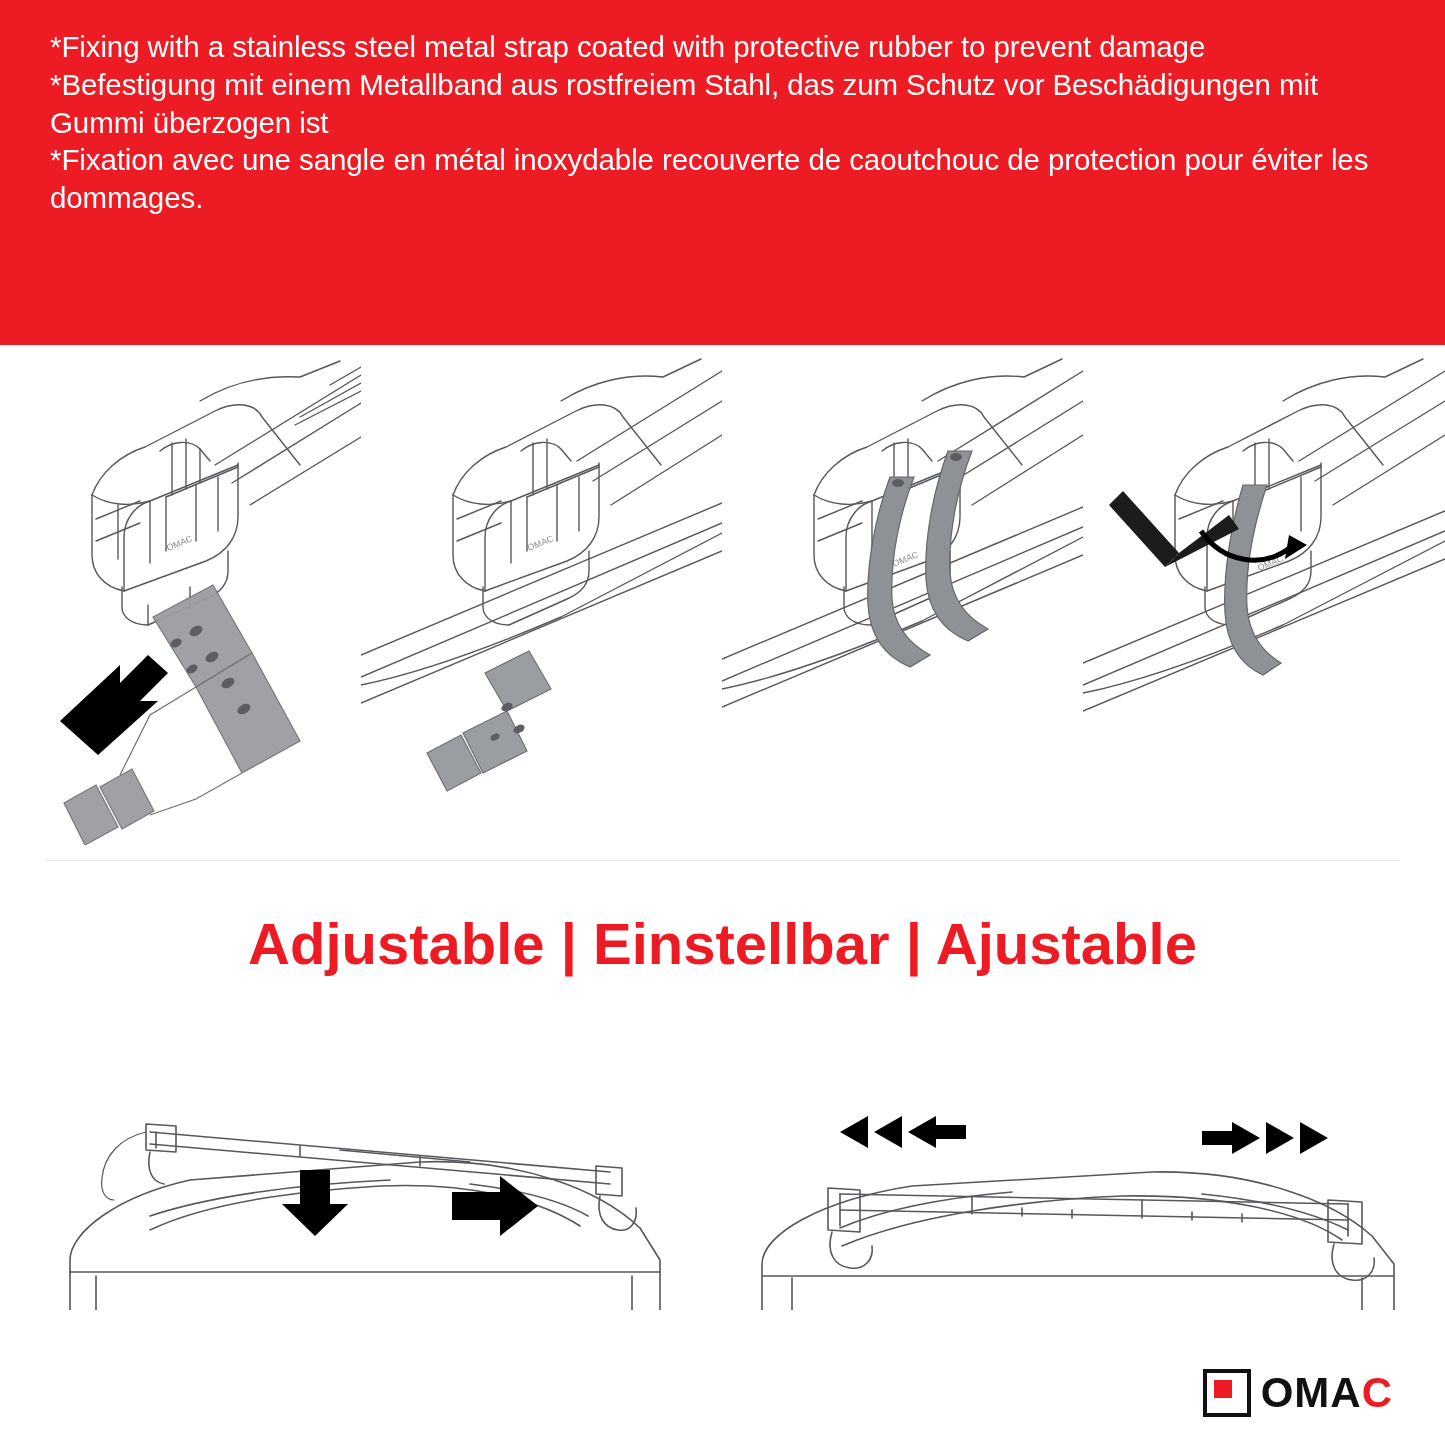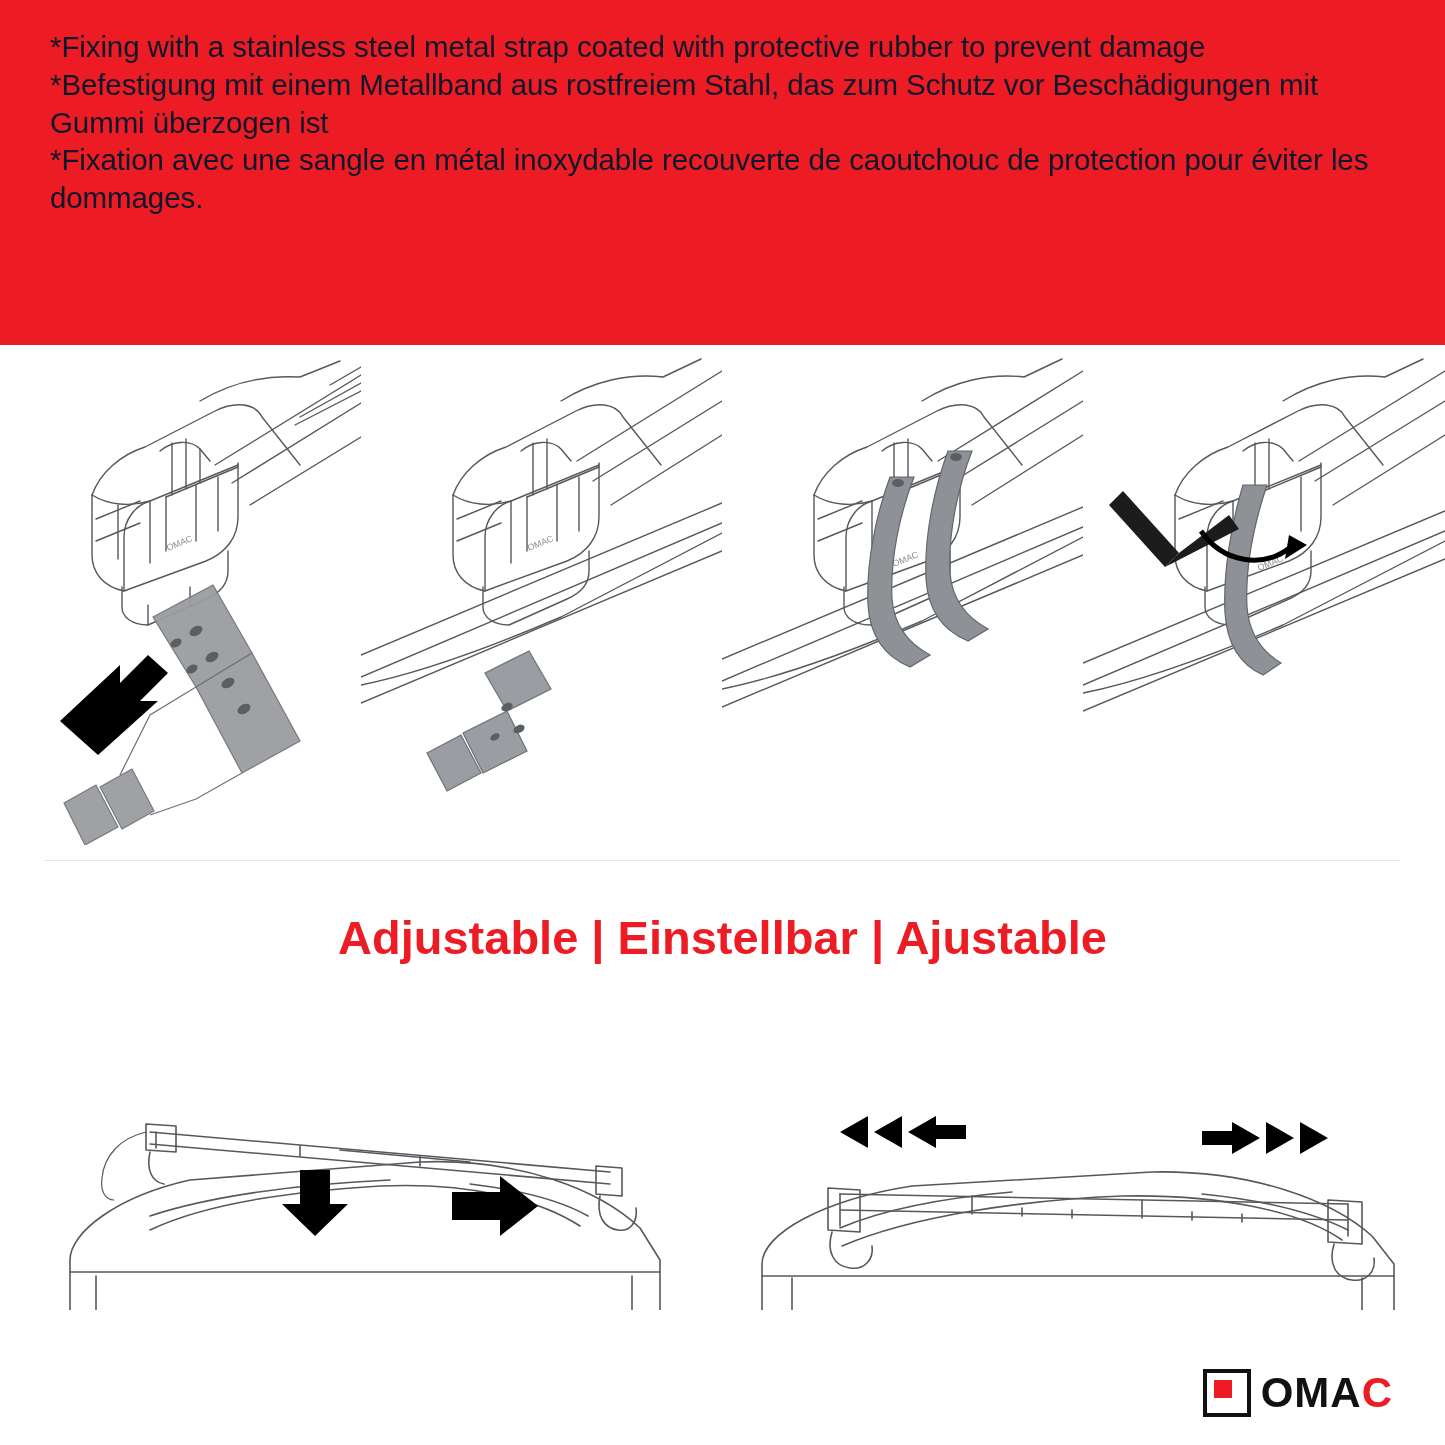--- a/index.html
+++ b/index.html
@@ -33,21 +33,21 @@
     width: 1445px;
     height: 345px;
     background: #ED1C24;
     clip-path: polygon(0 0, 1445px 0, 1445px 215px, 45px 215px, 0 345px);
   }
   .banner-text {
     position: absolute;
     left: 50px;
     top: 28px;
     width: 1370px;
-    color: #0f172a;
+    color: #ffffff;
     font-size: 29.5px;
     line-height: 1.28;
     white-space: pre-wrap;
     letter-spacing: -0.1px;
   }
 
   
   .steps {
     position: absolute;
     left: 0;
@@ -73,21 +73,21 @@
   }
 
   
   .adjust-title {
     position: absolute;
     left: 0;
     top: 910px;
     width: 1445px;
     text-align: center;
     color: #ED1C24;
-    font-size: 47px;
+    font-size: 58px;
     font-weight: bold;
     letter-spacing: 0px;
   }
 
   
   .bottom {
     position: absolute;
     left: 0;
     top: 1020px;
     width: 1445px;

